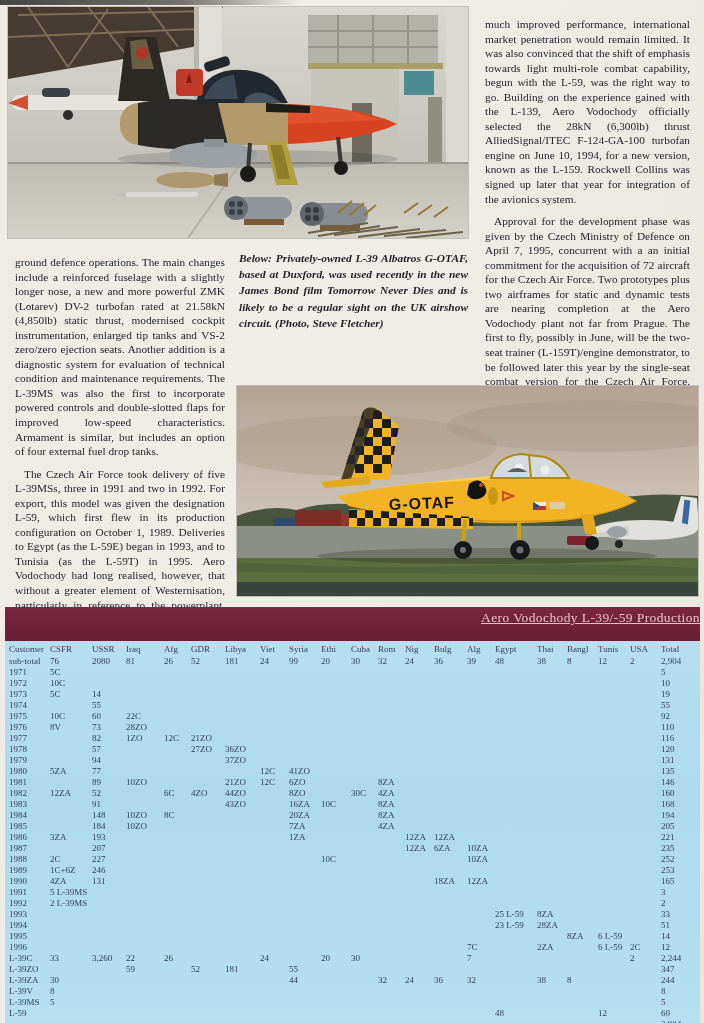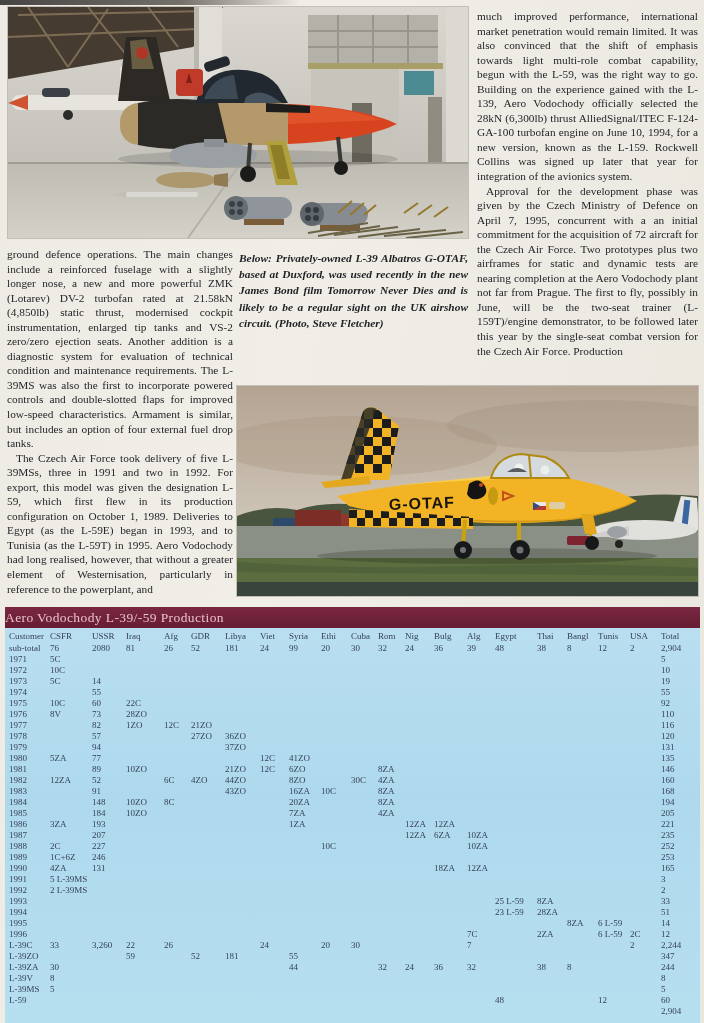--- a/index.html
+++ b/index.html
@@ -10,35 +10,35 @@
     font-family:"Liberation Serif", serif;
   }
   .scan-edge-top { position:absolute; left:0; top:0; width:300px; height:5px; background:linear-gradient(90deg,#1c1c1c,#55504a 60%, transparent); opacity:.8; }
 
   .photo { position:absolute; box-shadow:0 0 0 1px rgba(60,55,45,.25); overflow:hidden; }
   .photo-top { left:8px; top:7px; width:460px; height:231px; }
   .photo-bottom { left:237px; top:386px; width:461px; height:210px; }
   .photo svg { display:block; width:100%; height:100%; }
 
   .bodytext { text-align:justify; color:#25252b; font-size:11.3px; line-height:14.55px; }
-  .bodytext p { margin:0; }
+  .bodytext p { margin:8px; }
   .bodytext p.indent { text-indent:9px; }
   .col-right { position:absolute; left:477px; top:9px; width:221px; }
   .col-left  { position:absolute; left:7px;  top:247px; width:226px; }
   .subhead { font-weight:bold; font-style:italic; font-size:12.8px; margin:7px 0 3px 0 !important; text-indent:0 !important; }
 
   .captions { position:absolute; left:239px; top:250px; width:229px;
     font-weight:bold; font-style:italic; font-size:11.4px; line-height:16.2px;
     text-align:justify; color:#211f24; }
   .captions p { margin:0; }
 
   .production-table { position:absolute; left:5px; top:607px; width:695px; height:416px;
     background:linear-gradient(180deg,#badff1 0%,#aed9ed 45%,#b6dff0 100%); }
-  .table-title { height:21px; background:linear-gradient(180deg,#7a2742,#671d34);
-    color:#e6c0cb; font-size:13.5px; line-height:21px; text-align:left; letter-spacing:.4px; }
+  .table-title { height:34px; background:linear-gradient(180deg,#7a2742,#671d34);
+    color:#e6c0cb; font-size:13.5px; line-height:21px; text-align:right; letter-spacing:.4px;text-decoration:underline; }
   .table-grid { padding:3px 16px 0 4px; font-size:9px; line-height:11px; color:#36415c; }
   .t-row { display:grid; height:11px;
     grid-template-columns:41px 42px 34px 38px 27px 34px 35px 29px 32px 30px 27px 27px 29px 33px 28px 42px 30px 31px 32px 31px 35px; }
   .t-row.t-head { height:12px; }
   .t-cell { white-space:nowrap; overflow:visible; }
 </style>
 </head>
 <body>
 
 <div class="page">

